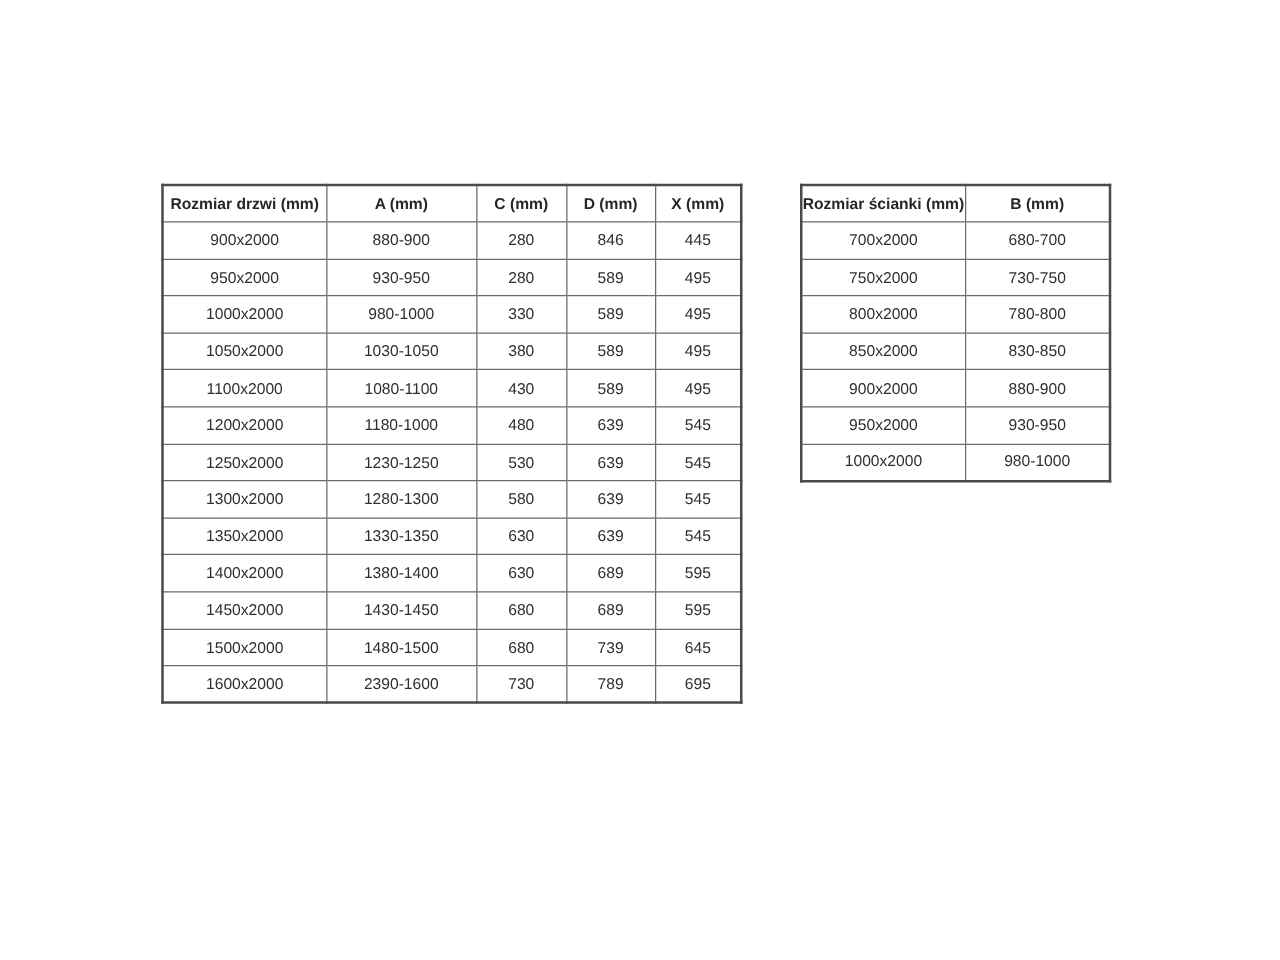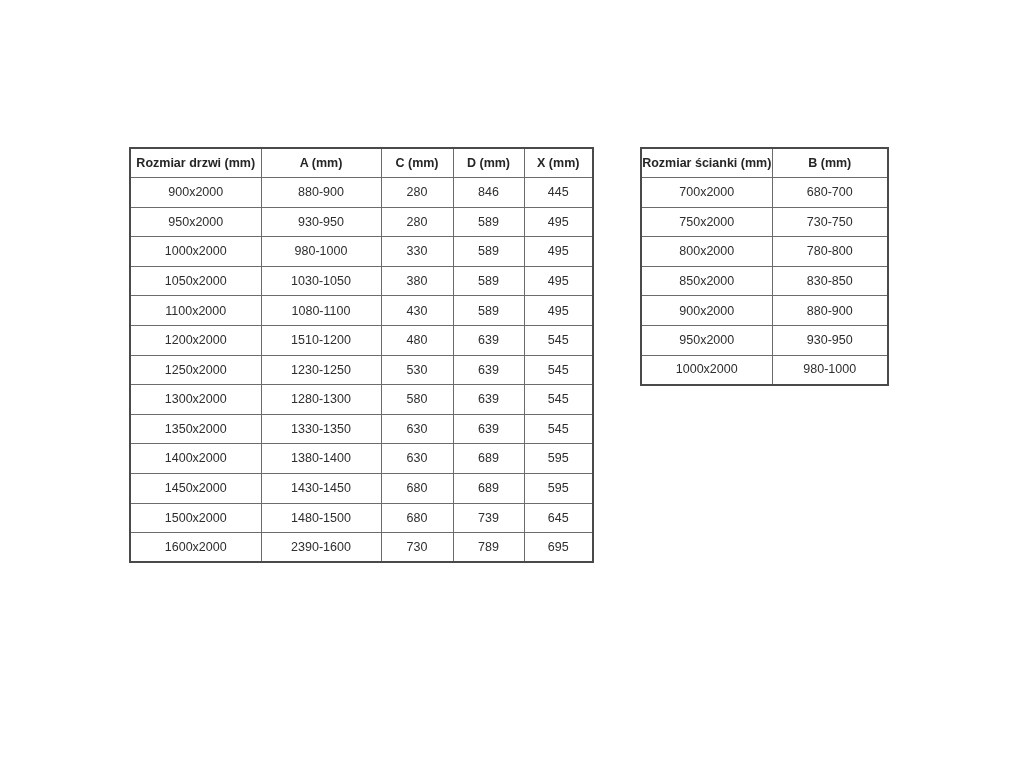--- a/index.html
+++ b/index.html
@@ -106,21 +106,21 @@
         </tr>
         <tr>
           <td>1100x2000</td>
           <td>1080-1100</td>
           <td>430</td>
           <td>589</td>
           <td>495</td>
         </tr>
         <tr>
           <td>1200x2000</td>
-          <td>1510-1200</td>
+          <td>1180-1000</td>
           <td>480</td>
           <td>639</td>
           <td>545</td>
         </tr>
         <tr>
           <td>1250x2000</td>
           <td>1230-1250</td>
           <td>530</td>
           <td>639</td>
           <td>545</td>

